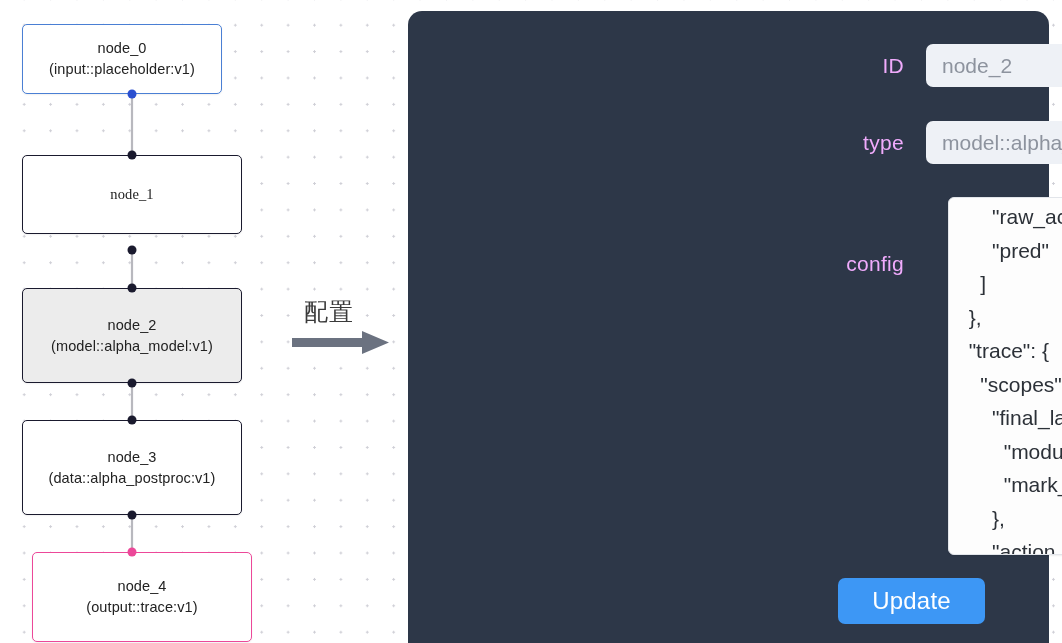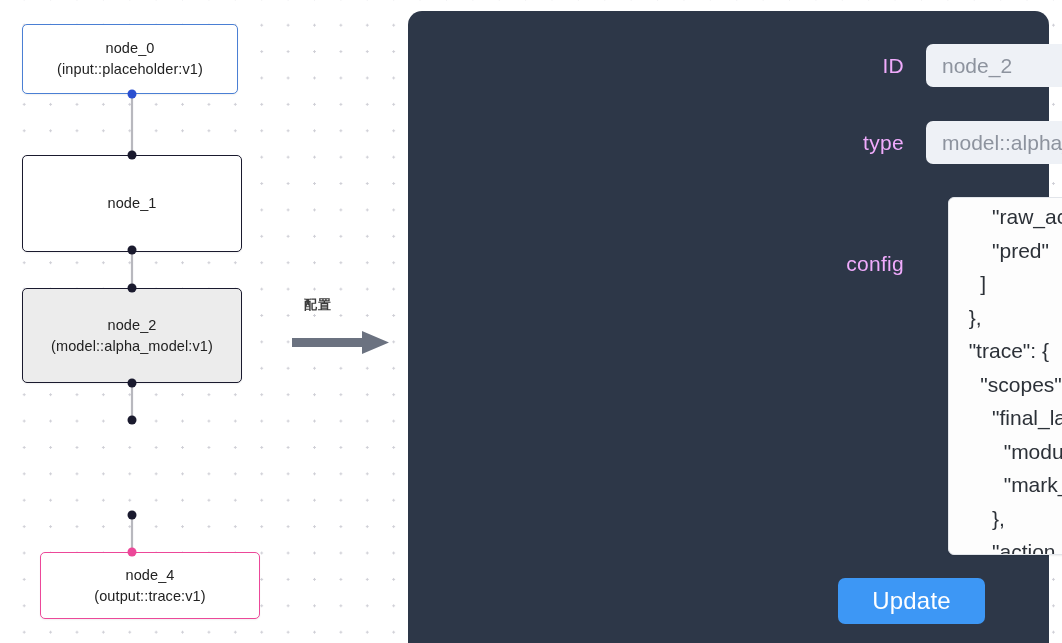--- a/index.html
+++ b/index.html
@@ -74,25 +74,24 @@
 
   
   #arrow-group {
     position: absolute;
     left: 292px; top: 296px;
     width: 105px; height: 62px;
   }
   #arrow-caption {
     position: absolute;
     left: 12px; top: 0px;
-    font-size: 13px;
+    font-size: 24px;
     color: #3a3a3a;
     letter-spacing: 1px;
     font-family: "DejaVu Sans", "Liberation Sans", sans-serif;
-    font-weight: bold;
   }
   #arrow-shape { position: absolute; left: 0; top: 32px; }
 
   
   #config-panel {
     position: absolute;
     left: 408px; top: 11px;
     width: 641px; height: 700px;
     background: #2d3748;
     border-radius: 14px;
@@ -177,41 +176,44 @@
 
   <div id="graph-canvas"></div>
 
   <svg id="edges">
     <line x1="132" y1="94" x2="132" y2="155" stroke="#b8b8be" stroke-width="2.2"></line>
     <line x1="132" y1="250" x2="132" y2="288" stroke="#b8b8be" stroke-width="2.2"></line>
     <line x1="132" y1="383" x2="132" y2="420" stroke="#b8b8be" stroke-width="2.2"></line>
     <line x1="132" y1="515" x2="132" y2="552" stroke="#b8b8be" stroke-width="2.2"></line>
   </svg>
 
-  <div class="node input-node" style="left:22px;top:24px;width:216px;height:70px;">
+  <div class="node input-node" style="left:22px;top:24px;width:200px;height:70px;">
     <div class="label"><span>node_0</span><br><span>(input::placeholder:v1)</span></div>
   </div>
   <div class="handle blue" style="left:132px;top:94px;"></div>
 
-  <div class="node" style="left:22px;top:155px;width:220px;height:97px;">
+  <div class="node" style="left:22px;top:155px;width:220px;height:79px;font-family:Liberation Serif, serif;">
     <div class="label"><span>node_1</span><br></div>
   </div>
   <div class="handle" style="left:132px;top:155px;"></div>
   <div class="handle" style="left:132px;top:250px;"></div>
 
   <div class="node selected" style="left:22px;top:288px;width:220px;height:95px;">
     <div class="label"><span>node_2</span><br><span>(model::alpha_model:v1)</span></div>
   </div>
   <div class="handle" style="left:132px;top:288px;"></div>
   <div class="handle" style="left:132px;top:383px;"></div>
 
+  <div class="node" style="left:22px;top:420px;width:220px;height:95px;">
+    <div class="label"><span>node_3</span><br><span>(data::alpha_postproc:v1)</span></div>
+  </div>
   <div class="handle" style="left:132px;top:420px;"></div>
   <div class="handle" style="left:132px;top:515px;"></div>
 
-  <div class="node output-node" style="left:40px;top:552px;width:220px;height:67px;">
+  <div class="node output-node" style="left:32px;top:552px;width:220px;height:90px;">
     <div class="label"><span>node_4</span><br><span>(output::trace:v1)</span></div>
   </div>
   <div class="handle pink" style="left:132px;top:552px;"></div>
 
   <div id="arrow-group">
     <div id="arrow-caption">配置</div>
     <svg id="arrow-shape" width="100" height="30" viewBox="0 0 100 30">
       <path d="M0 10 H70 V3 L97 14.5 L70 26 V19 H0 Z" fill="#6b7280"></path>
     </svg>
   </div>

